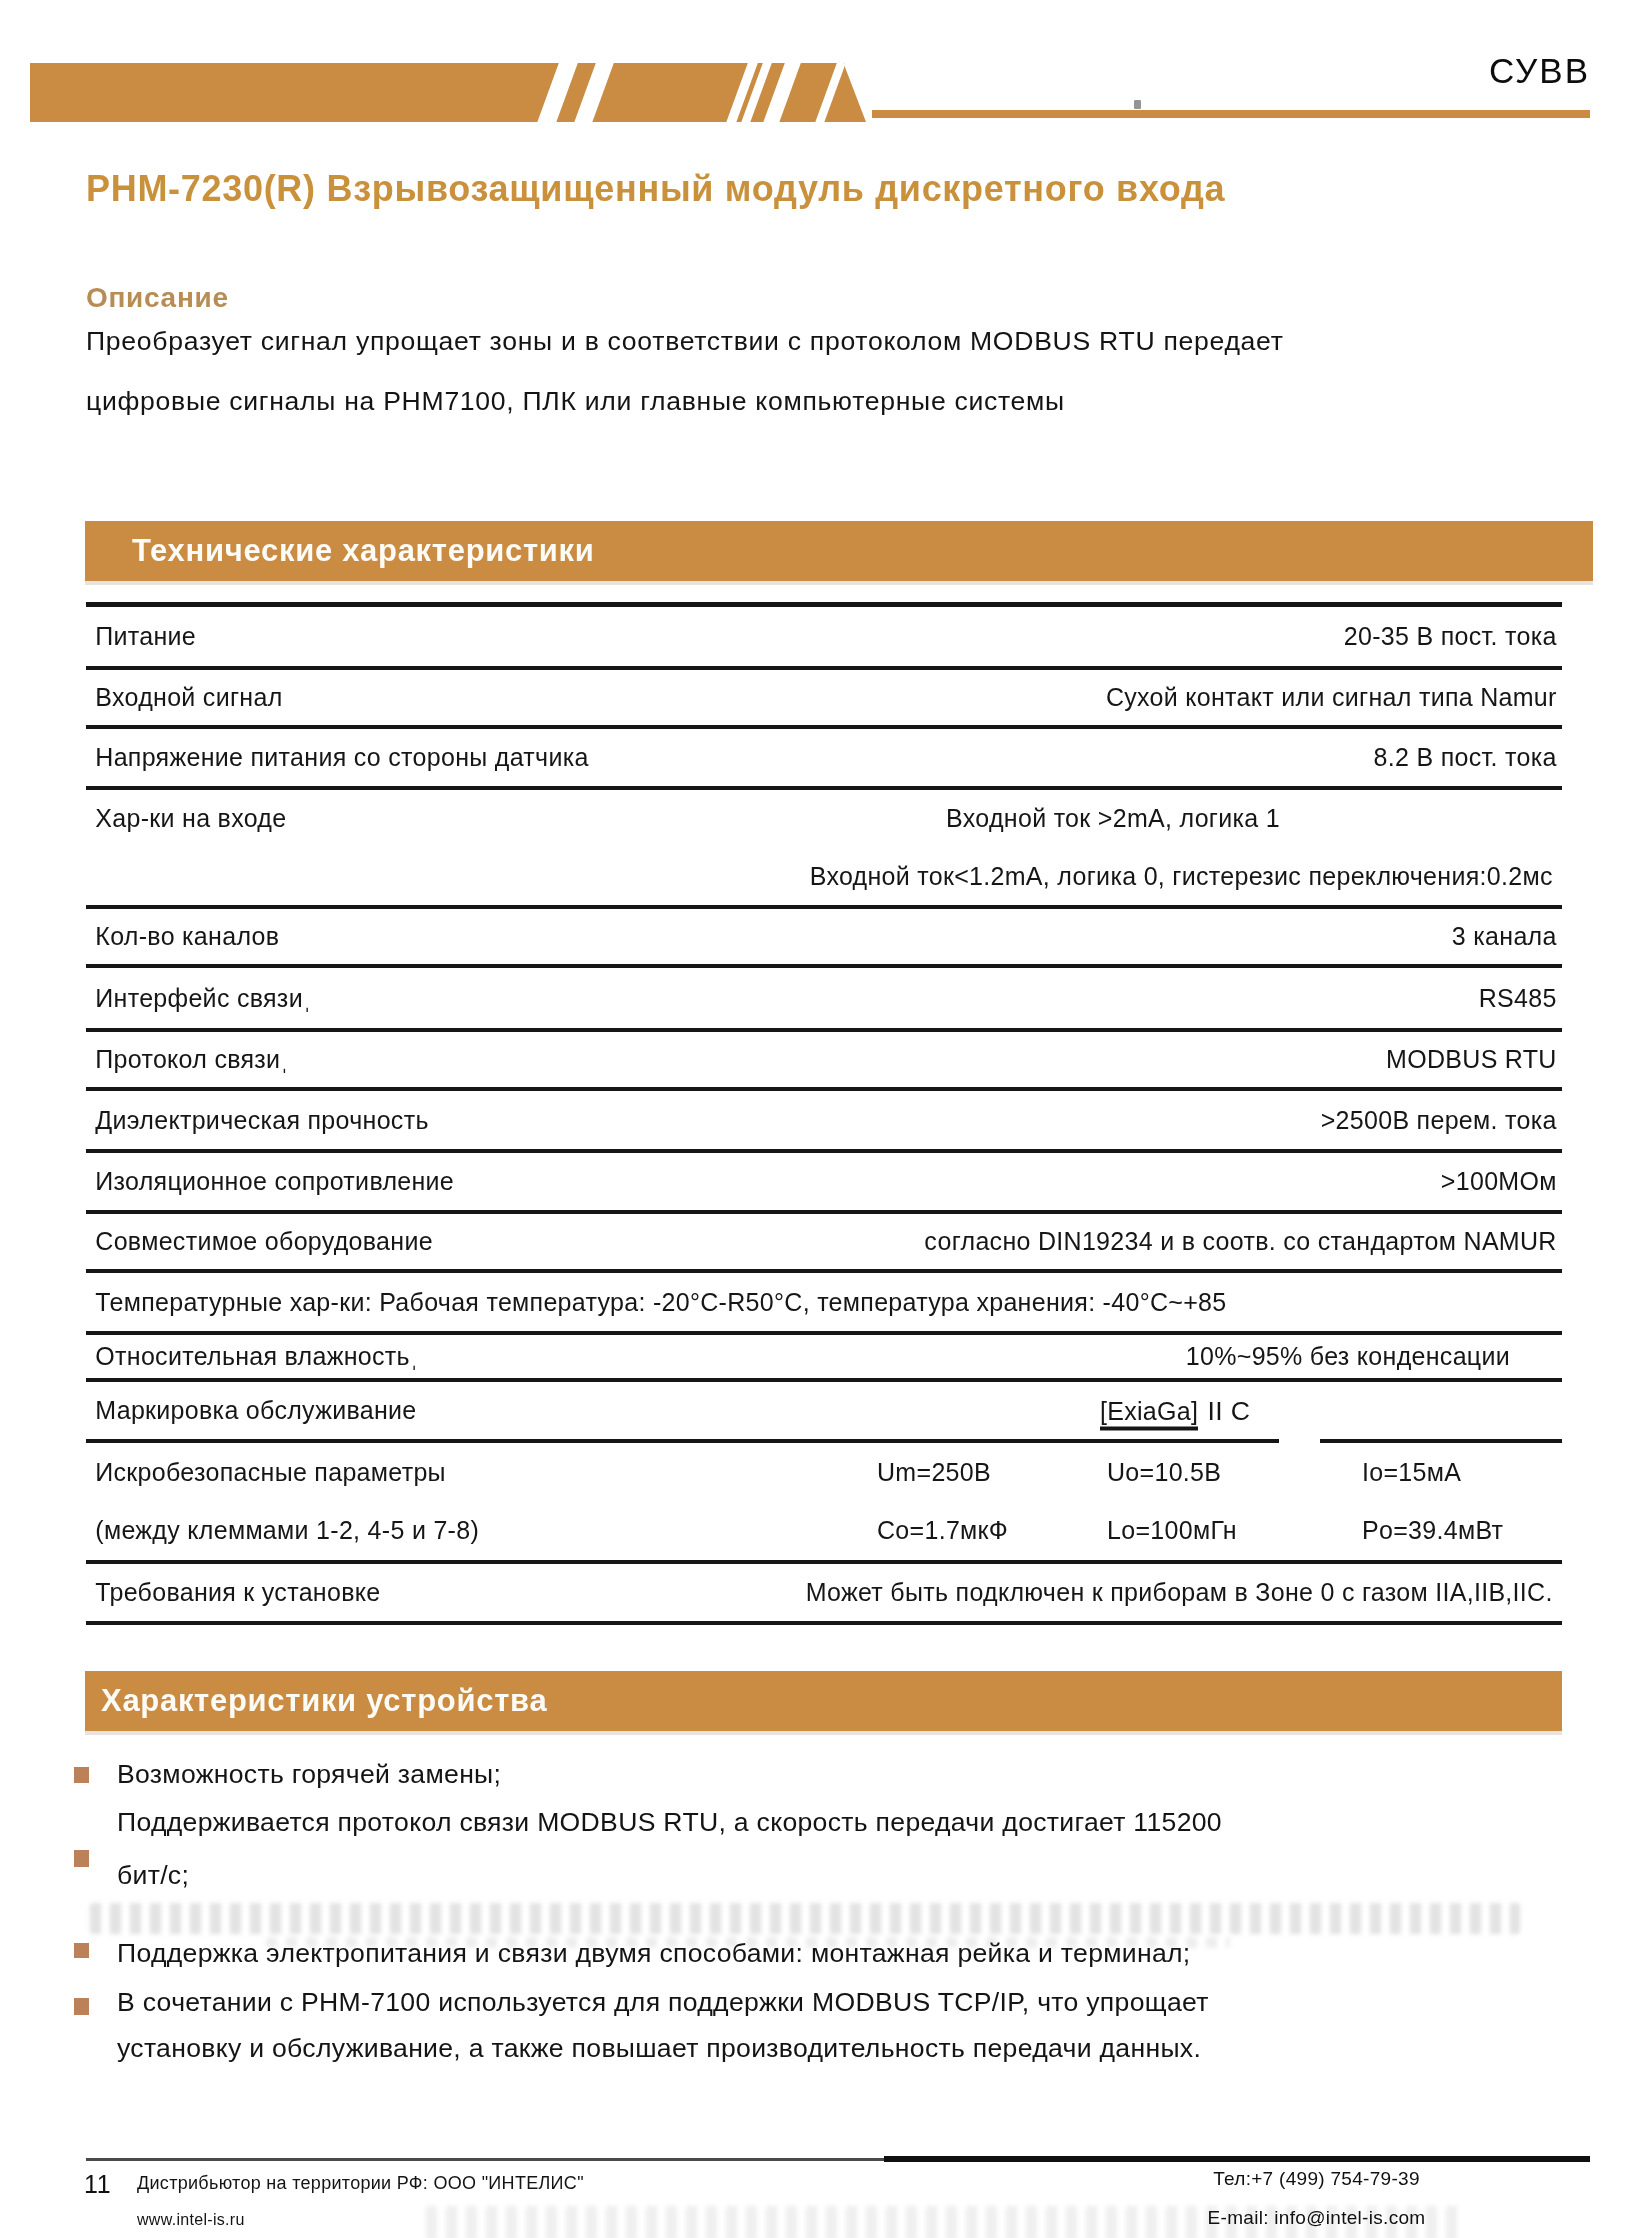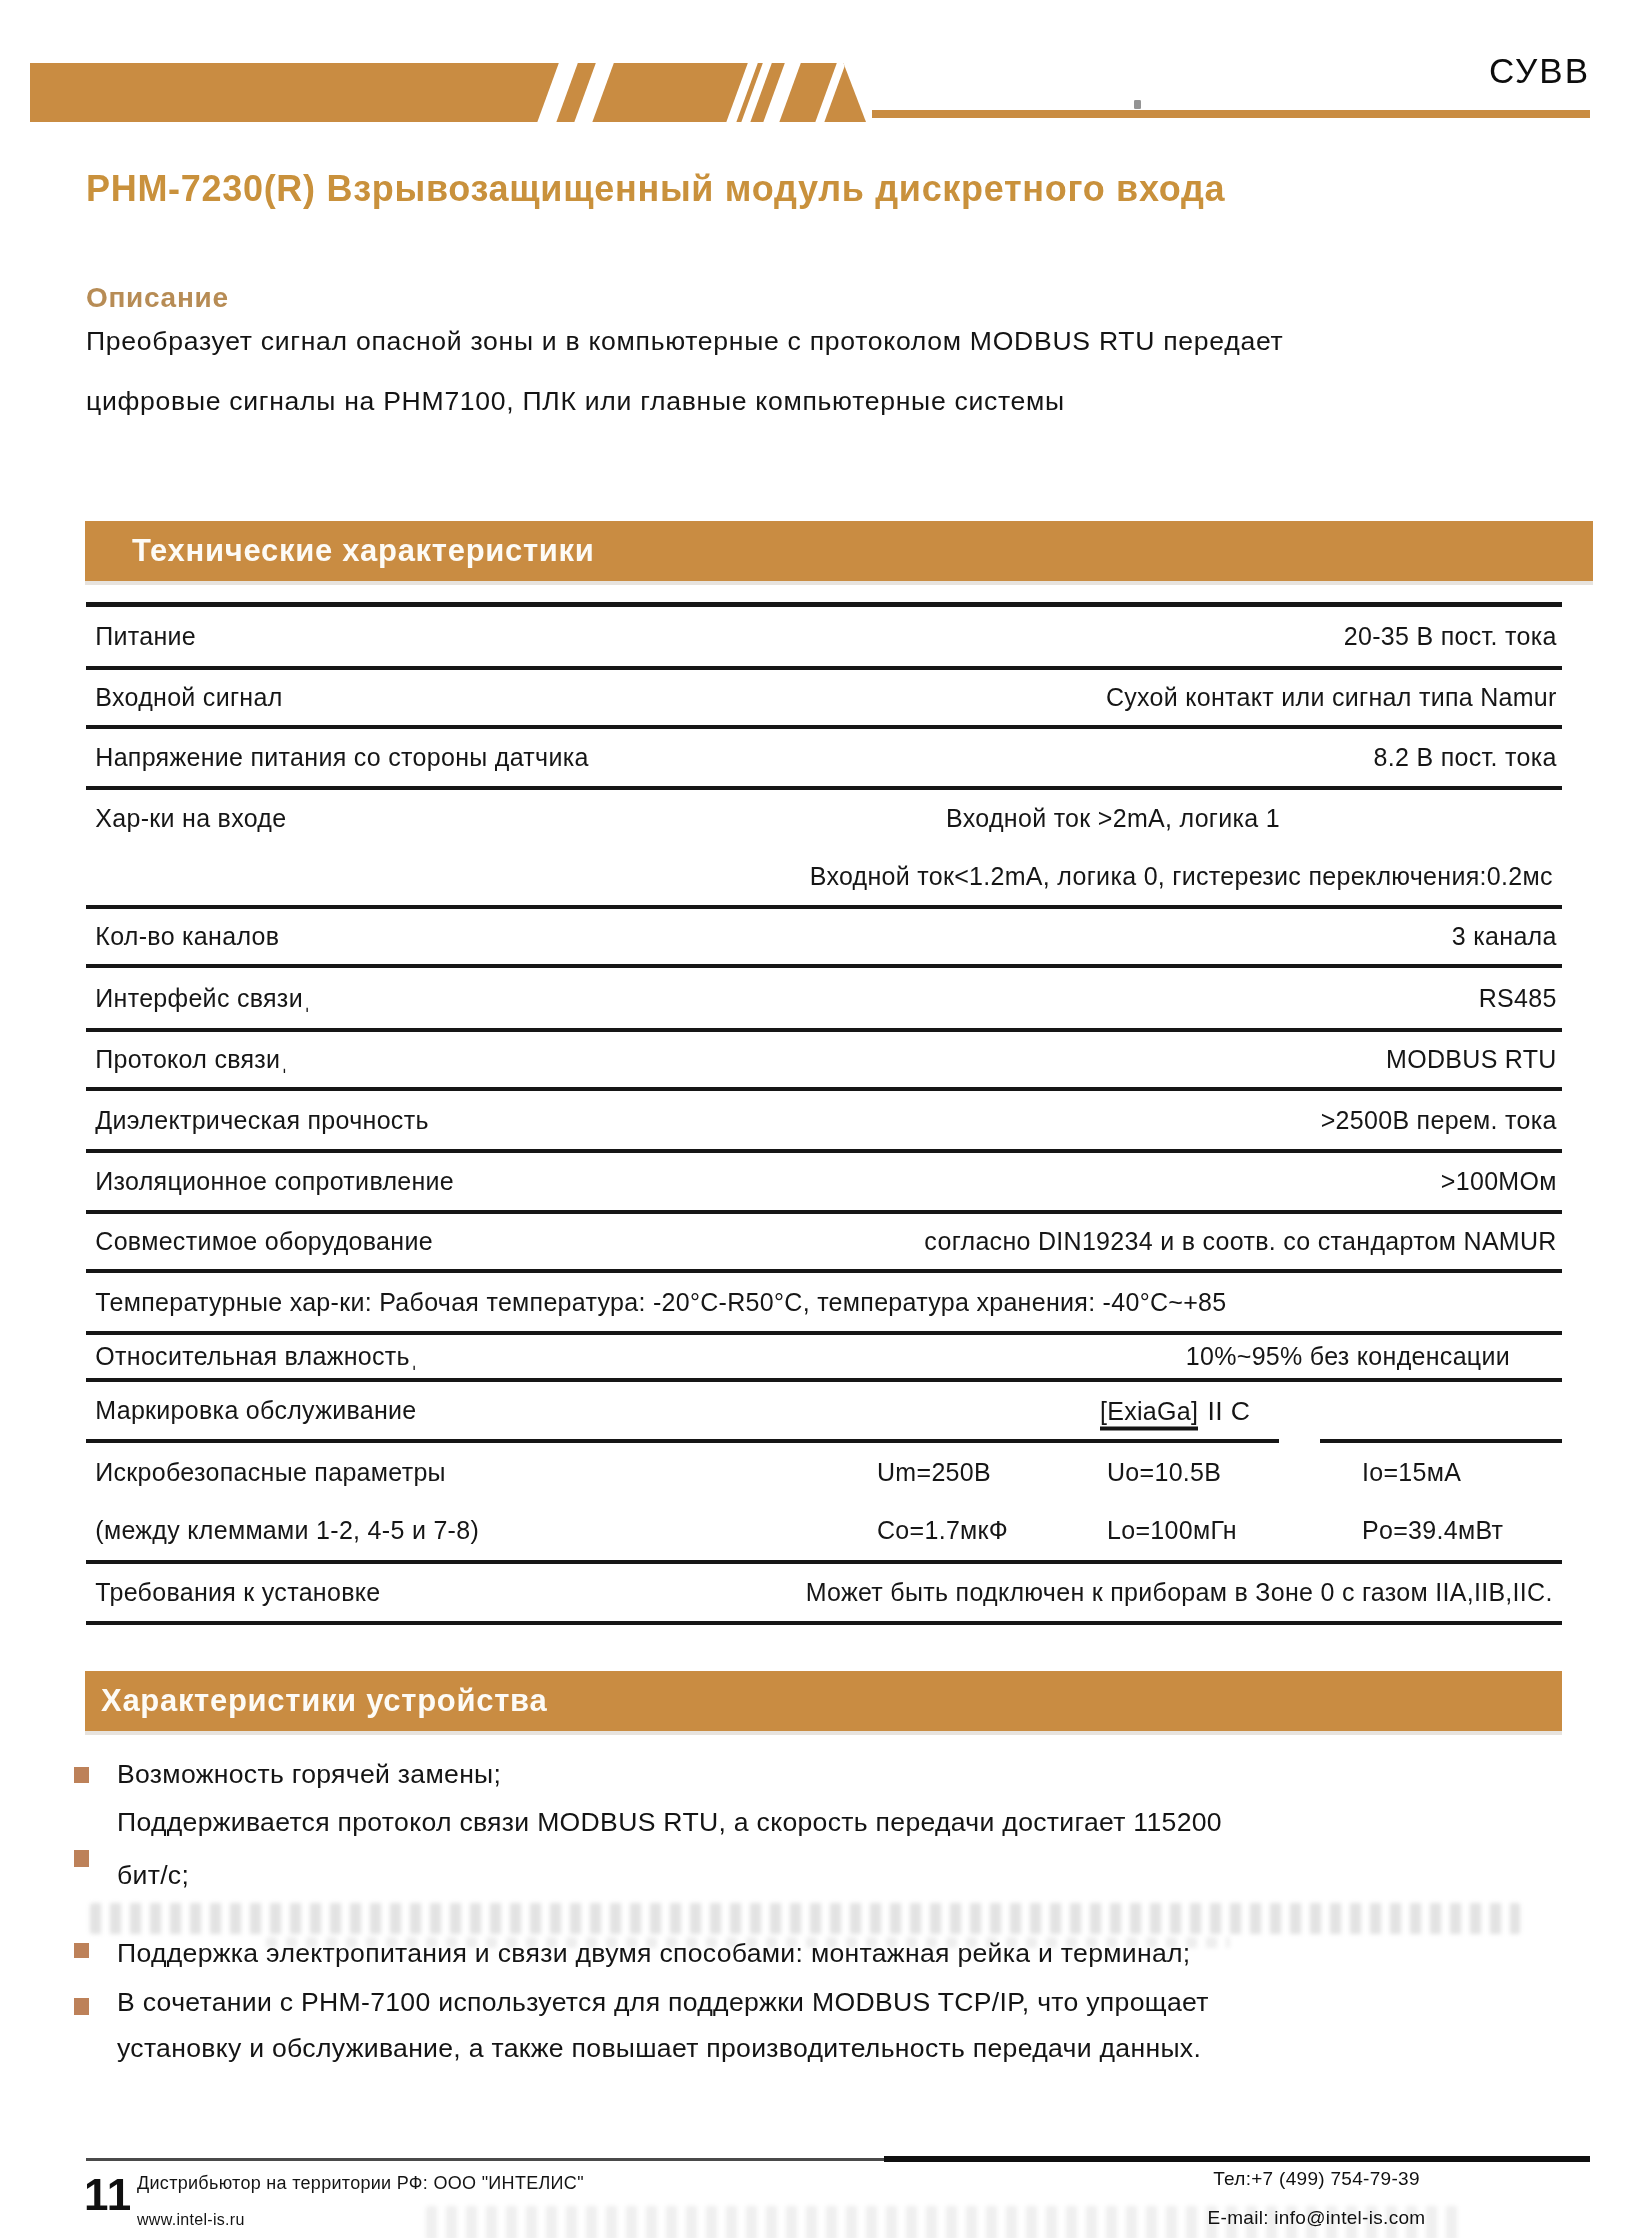--- a/index.html
+++ b/index.html
@@ -113,21 +113,21 @@
   .ghost.g2{left:266px;top:1937px;width:964px;height:10.6px;opacity:.6;}
   .ghost.g3{left:426px;top:2206px;width:1037px;height:35px;opacity:.55;}
   
   .footer-rule-left{
     position:absolute;left:86px;top:2158px;width:798px;height:2.7px;background:#4a4a4a;
   }
   .footer-rule-right{
     position:absolute;left:884px;top:2156px;width:706px;height:6px;background:#101010;
   }
   .page-number{
-    position:absolute;left:84px;top:2170px;font-size:44px;color:#101010;letter-spacing:0.7px;font-weight:bold;
+    position:absolute;left:84px;top:2170px;font-size:25px;color:#101010;letter-spacing:0.7px;
   }
   .footer-distributor{
     position:absolute;left:137px;top:2173px;font-size:18px;color:#141414;letter-spacing:0.3px;white-space:nowrap;
   }
   .footer-website{
     position:absolute;left:137px;top:2211px;font-size:16px;color:#141414;letter-spacing:0.3px;
   }
   .footer-contacts{
     position:absolute;left:1170px;top:2168px;width:293px;text-align:center;
   }
@@ -146,21 +146,21 @@
     <i class="sl" style="left:721px;width:8.6px"></i>
     <i class="sl" style="left:743px;width:16px"></i>
     <i class="sl" style="left:795px;width:9.3px"></i>
   </div>
   <div class="banner-tail"></div>
   <div class="banner-speck"></div>
   <div class="brand">СУВВ</div>
 
   <h1 class="title">PHM-7230(R) Взрывозащищенный модуль дискретного входа</h1>
   <h2 class="desc-heading">Описание</h2>
-  <p class="desc-line l1">Преобразует сигнал опасной зоны и в компьютерные с протоколом MODBUS RTU передает</p>
+  <p class="desc-line l1">Преобразует сигнал упрощает зоны и в соответствии с протоколом MODBUS RTU передает</p>
   <p class="desc-line l2">цифровые сигналы на PHM7100, ПЛК или главные компьютерные системы</p>
 
   <div class="band band1">
     <span>Технические характеристики</span>
   </div>
 
   <div class="spec-table">
 
     <div class="trow" style="height:63px">
       <span class="tlabel">Питание</span>

